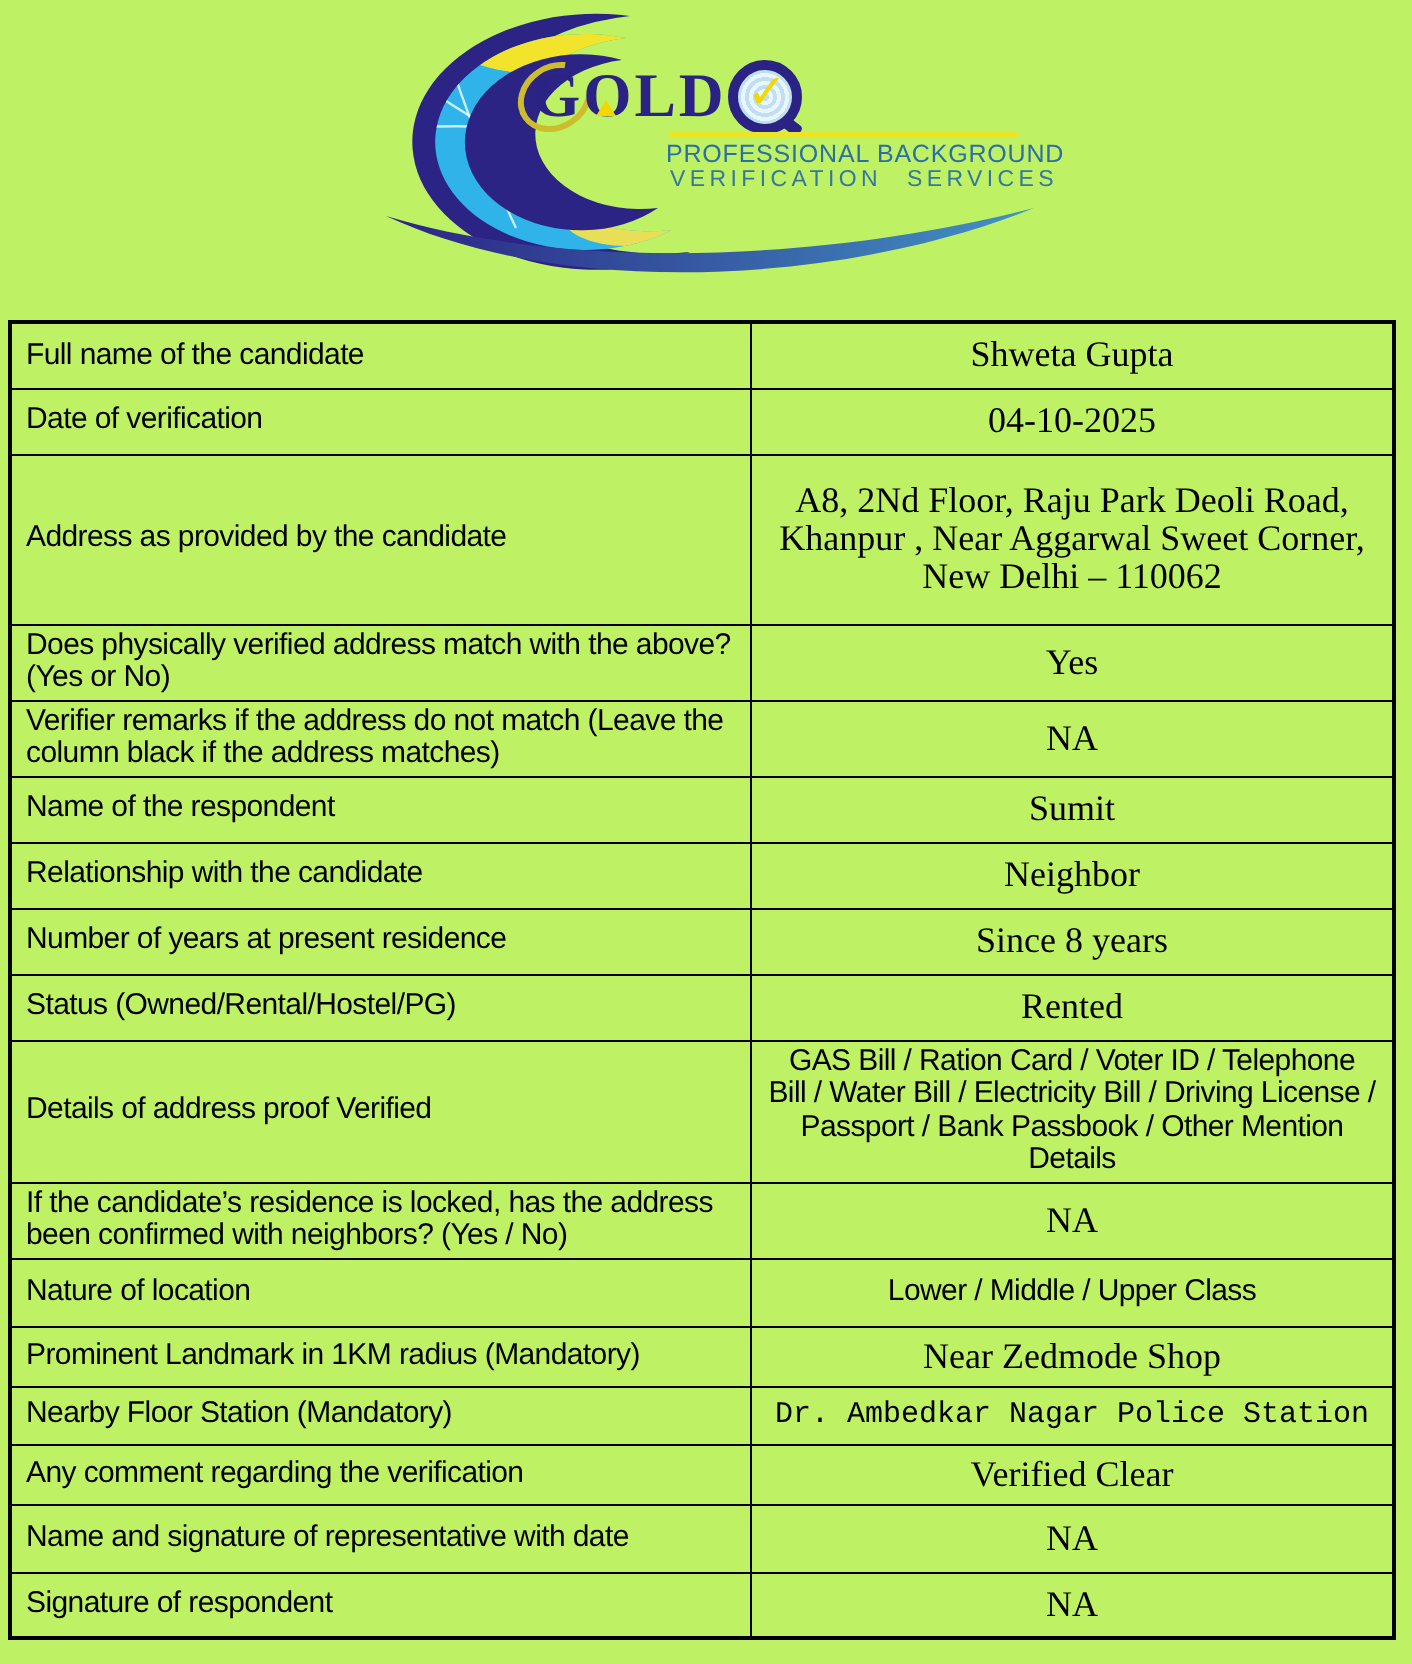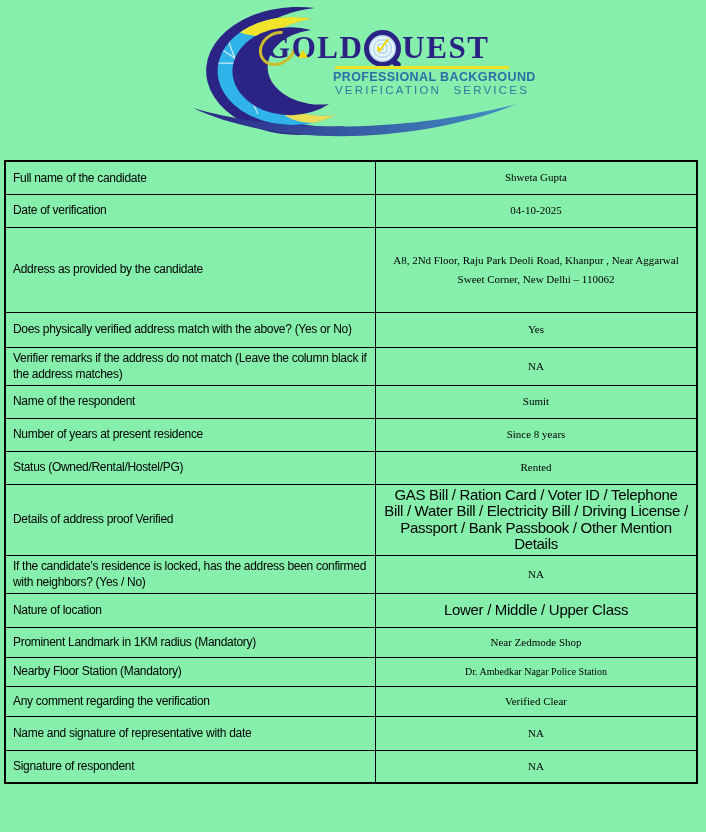--- a/index.html
+++ b/index.html
@@ -1,19 +1,19 @@
 <!DOCTYPE html>
 <html><head>
 <meta charset="utf-8">
 <style>
   html,body{margin:0;padding:0;background:#ffffff;}
   .page{
     position:relative;
     width:706px;height:832px;
-    background:#86efac;
+    background:#bef264;
     font-family:"Liberation Sans",sans-serif;
     overflow:hidden;
   }
 
   
   .logo{position:absolute;left:163px;top:2px;width:362px;height:142px;}
   .logo svg{position:absolute;left:0;top:0;}
   .brand{
     position:absolute;left:103px;top:28px;
     font-family:"Liberation Serif",serif;
@@ -42,21 +42,21 @@
     content:'';position:absolute;right:-5px;bottom:-4px;width:11px;height:6px;
     background:#2b2384;transform:rotate(38deg);border-radius:2px;
   }
   .q-check{
     position:absolute;left:4px;top:-6px;color:#f2d800;
     font-family:"DejaVu Sans",sans-serif;font-size:24px;font-weight:bold;
   }
   .brand-underline{position:absolute;left:172px;top:64px;width:174px;height:3px;background:#ece426;}
   .tagline1{
     position:absolute;left:170px;top:68px;width:152px;text-align:right;
-    font-size:12.5px;font-weight:bold;color:#2d6ea6;letter-spacing:0.4px;white-space:nowrap;
+    font-size:12.5px;font-weight:normal;color:#2d6ea6;letter-spacing:0.4px;white-space:nowrap;
   }
   .tagline2{
     position:absolute;left:172px;top:82px;width:176px;text-align:center;
     font-size:11.5px;color:#35779f;letter-spacing:2.2px;word-spacing:7px;white-space:nowrap;
   }
 
   
   table.verification{
     position:absolute;left:4px;top:160px;
     width:694px;border-collapse:collapse;table-layout:fixed;
@@ -64,33 +64,33 @@
   }
   table.verification td{
     border:1.5px solid #000;
     vertical-align:middle;
     color:#000;
   }
   td.lbl{
     width:356px;
     padding:2px 6px 2px 7px;
     font-family:"Liberation Sans",sans-serif;
-    font-size:12px;line-height:16.5px;letter-spacing:-0.3px;
+    font-size:15px;line-height:16.5px;letter-spacing:-0.3px;
   }
   td.val{
     text-align:center;
     padding:2px 8px;
     font-family:"Liberation Serif",serif;
-    font-size:11px;line-height:19px;
+    font-size:18px;line-height:19px;
   }
   td.val.sans{
     font-family:"Liberation Sans",sans-serif;
     font-size:15px;line-height:16.5px;letter-spacing:-0.3px;
   }
-  td.val.small{font-size:10px;}
+  td.val.small{font-size:15px;font-family:Liberation Mono, monospace;}
 </style>
 </head>
 <body>
 
 <div class="page">
 
   <div class="logo">
     <svg width="362" height="142" viewBox="0 0 362 142">
       <defs>
         <clipPath id="globeClip">
@@ -111,21 +111,21 @@
         <path d="M45,38 Q95,75 165,98" stroke="#ffffff" stroke-width="1.2" fill="none" opacity="0.75"></path>
         <path d="M60,22 Q75,70 95,112" stroke="#ffffff" stroke-width="1.2" fill="none" opacity="0.75"></path>
         <path d="M38,62 Q100,58 160,72" stroke="#ffffff" stroke-width="1.2" fill="none" opacity="0.75"></path>
       </g>
 
       <path d="M148,28 A58,44 0 1 0 166,102 A46,33 0 1 1 148,28 Z" fill="#2b2484"></path>
 
       <path d="M30,106 C120,148 260,140 354,102 C262,126 130,136 30,106 Z" fill="url(#swooshGrad)"></path>
     </svg>
 
-    <div class="brand"><span class="g-letter">G</span><span class="o-letter">O</span><span>LD</span><span class="q-circle"><span class="q-check">✓</span></span><span>UEST</span></div>
+    <div class="brand"><span class="g-letter">G</span><span class="o-letter">O</span><span>LD</span><span class="q-circle"><span class="q-check">✓</span></span></div>
 
     <div class="brand-underline"></div>
     <div class="tagline1">PROFESSIONAL BACKGROUND</div>
     <div class="tagline2">VERIFICATION SERVICES</div>
   </div>
 
   <table class="verification">
     <tbody>
         <tr style="height:33px">
       <td class="lbl">Full name of the candidate</td>
@@ -145,20 +145,24 @@
     </tr>
     <tr style="height:35px">
       <td class="lbl">Verifier remarks if the address do not match (Leave the column black if the address matches)</td>
       <td class="val">NA</td>
     </tr>
     <tr style="height:33px">
       <td class="lbl">Name of the respondent</td>
       <td class="val">Sumit</td>
     </tr>
     <tr style="height:33px">
+      <td class="lbl">Relationship with the candidate</td>
+      <td class="val">Neighbor</td>
+    </tr>
+    <tr style="height:33px">
       <td class="lbl">Number of years at present residence</td>
       <td class="val">Since 8 years</td>
     </tr>
     <tr style="height:33px">
       <td class="lbl">Status (Owned/Rental/Hostel/PG)</td>
       <td class="val">Rented</td>
     </tr>
     <tr style="height:52px">
       <td class="lbl">Details of address proof Verified</td>
       <td class="val sans">GAS Bill / Ration Card / Voter ID / Telephone Bill / Water Bill / Electricity Bill / Driving License / Passport / Bank Passbook / Other Mention Details</td>

